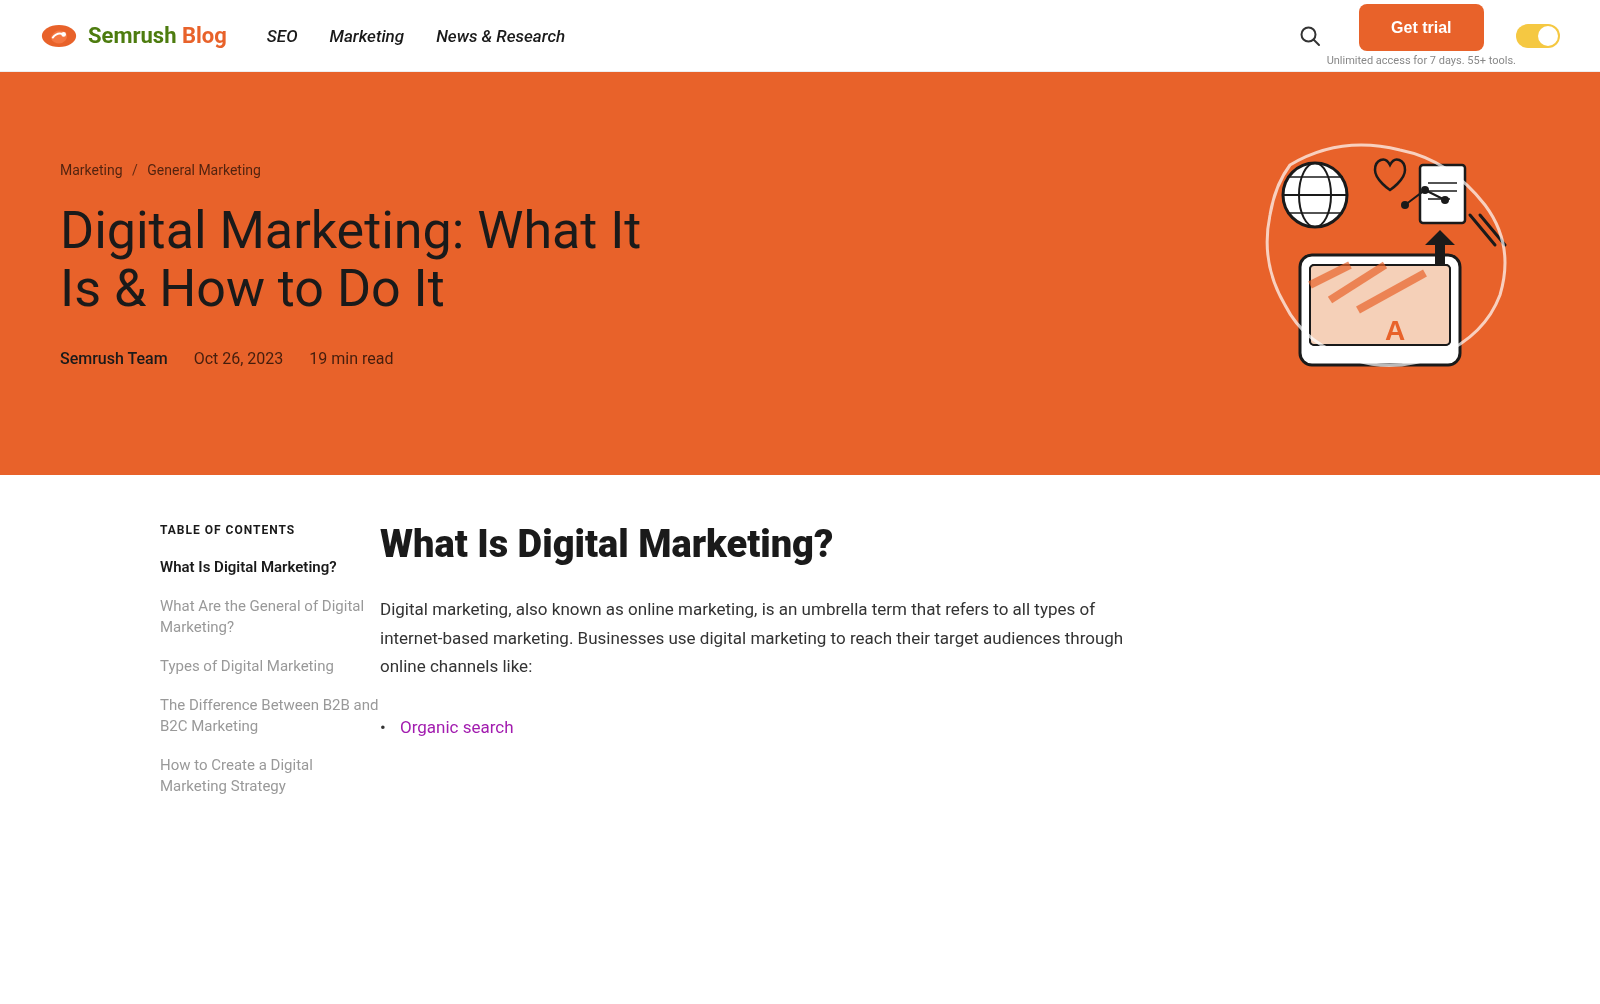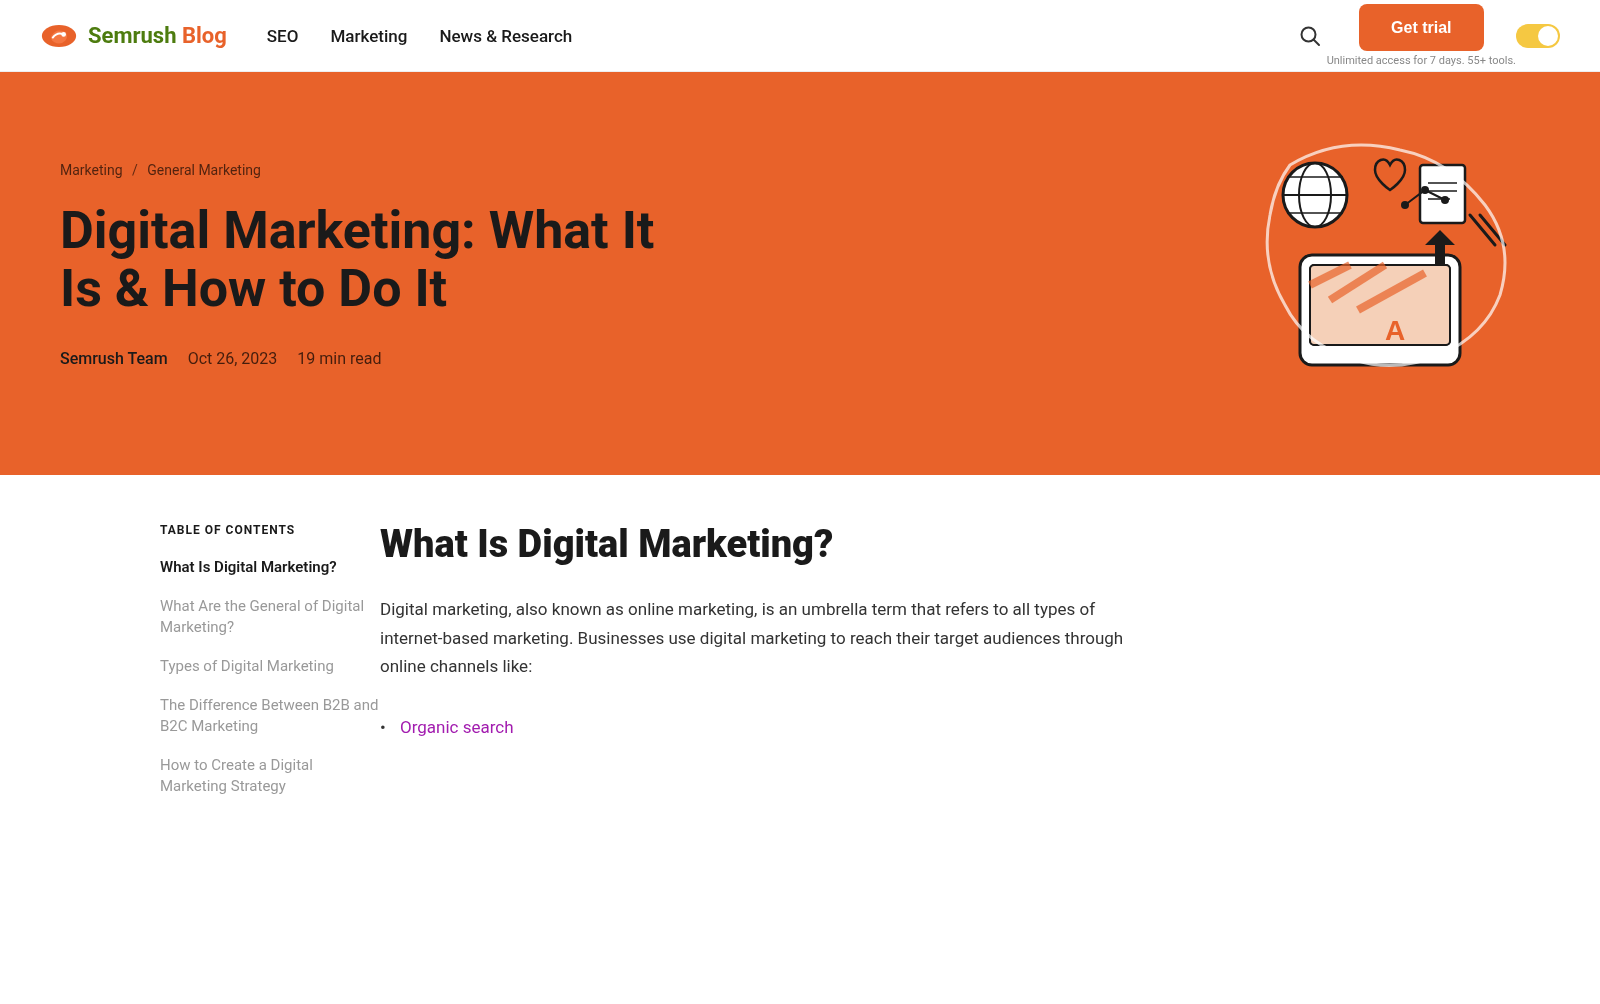--- a/index.html
+++ b/index.html
@@ -43,20 +43,21 @@
     }
     nav {
       display: flex;
       gap: 32px;
     }
     nav a {
       text-decoration: none;
       color: #1a1a1a;
       font-size: 17px;
       font-weight: 500;
+      font-style: italic;
     }
     .header-right {
       display: flex;
       align-items: center;
     }
     .search-icon-btn {
       background: none;
       border: none;
       cursor: pointer;
       padding: 6px;
@@ -122,29 +123,29 @@
       color: rgba(0,0,0,0.6);
       margin-bottom: 24px;
     }
     .breadcrumb a {
       color: rgba(0,0,0,0.65);
       text-decoration: none;
     }
     .breadcrumb span { margin: 0 6px; }
     .hero-title {
       font-size: 52px;
-      font-weight: 700;
+      font-weight: 400;
       line-height: 1.1;
       color: #1a1a1a;
       margin-bottom: 32px;
     }
     .hero-meta {
       display: flex;
       align-items: center;
-      gap: 20px;
+      gap: 26px;
       font-size: 16px;
       color: #1a1a1a;
     }
     .hero-meta .author { font-weight: 500; }
     .hero-meta .date { color: rgba(0,0,0,0.7); }
     .hero-meta .read-time { color: rgba(0,0,0,0.7); }
 
     
     .hero-illustration {
       width: 340px;

